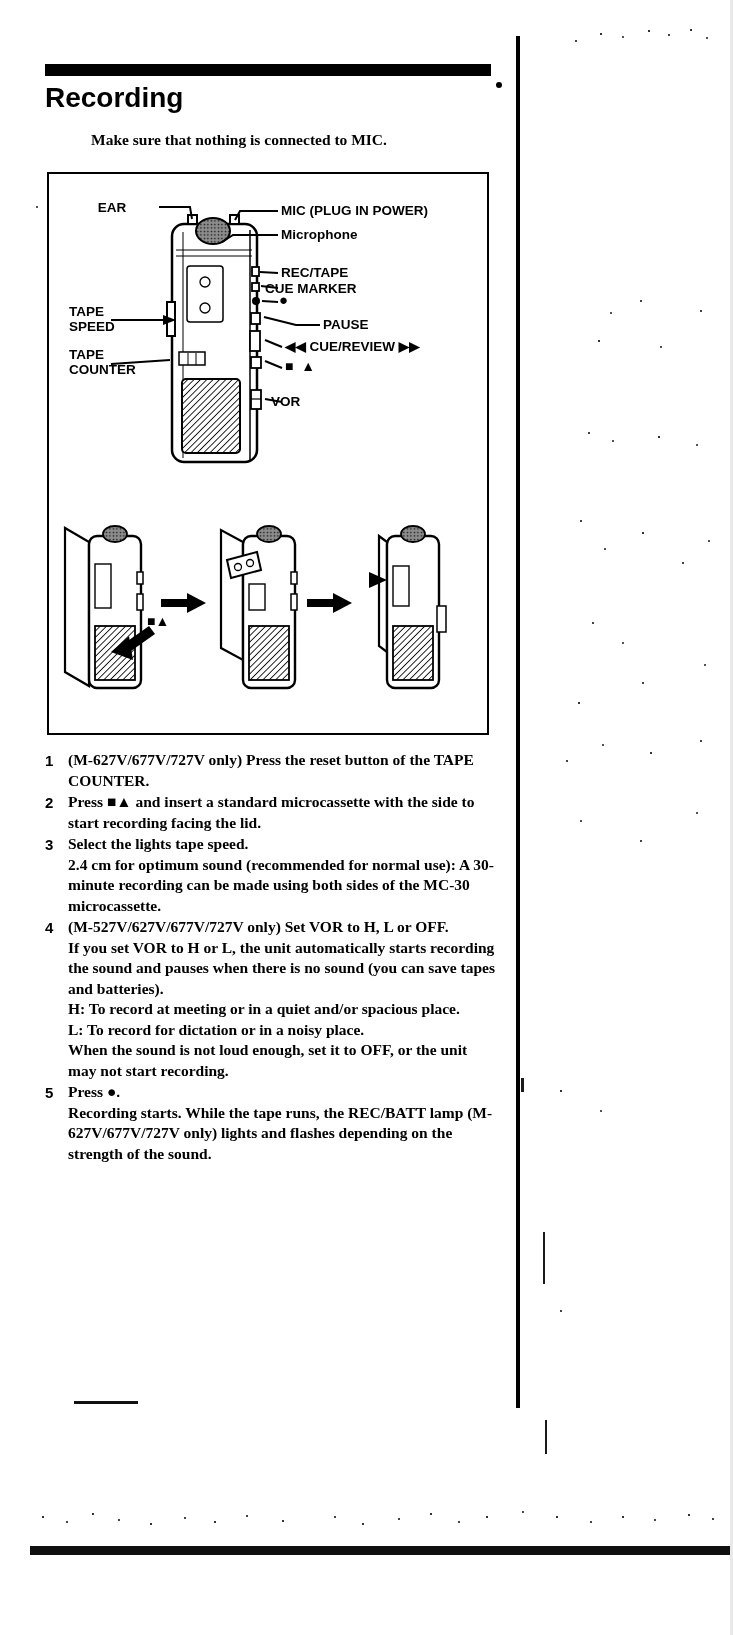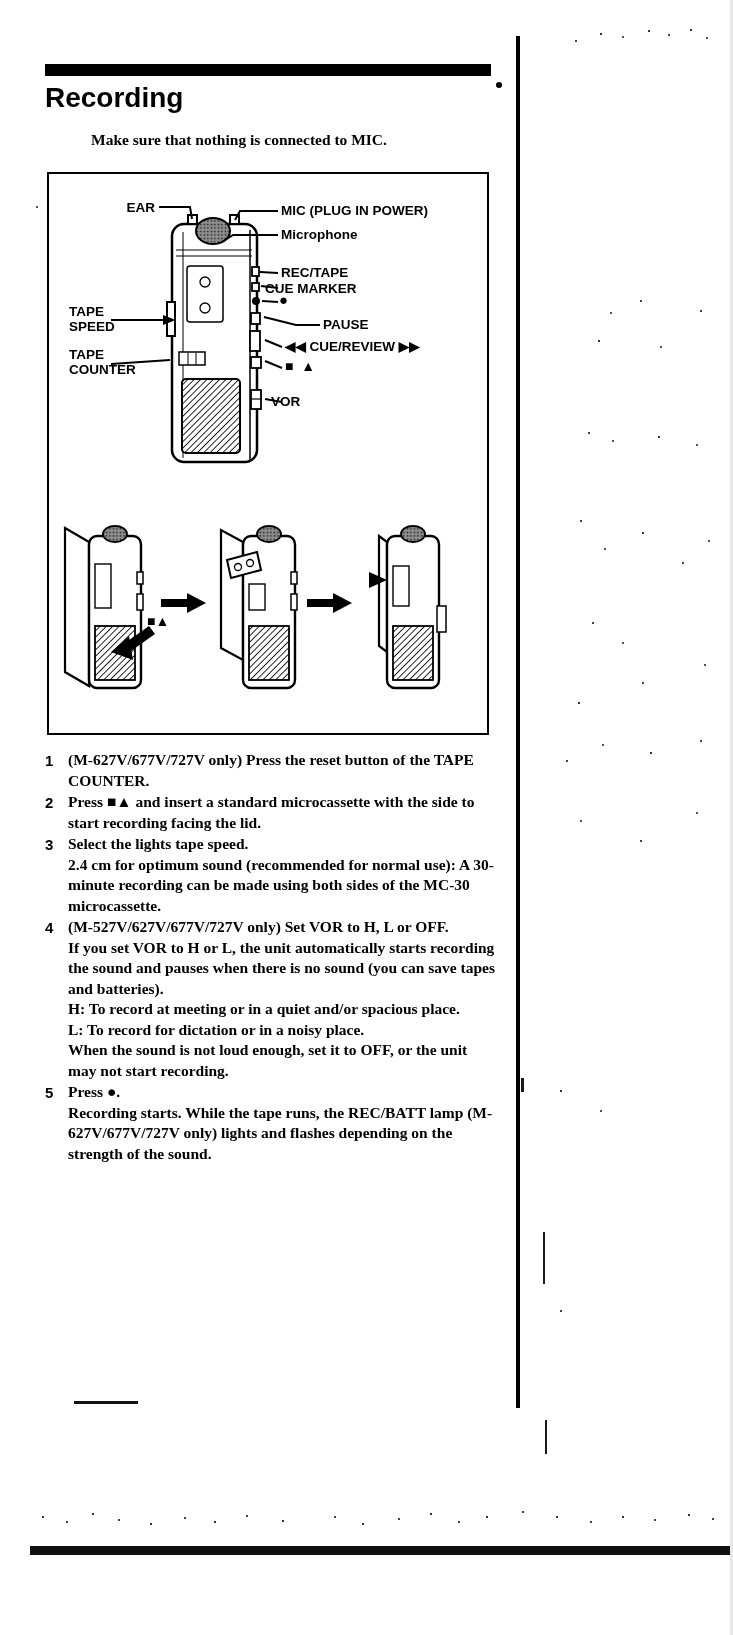--- a/index.html
+++ b/index.html
@@ -157,21 +157,21 @@
         <polygon points="338,368 330,362 330,472 338,478" fill="#fff" stroke="#000" stroke-width="2.2"></polygon>
         <rect x="338" y="362" width="52" height="152" rx="8" fill="#fff" stroke="#000" stroke-width="2.4"></rect>
         <ellipse cx="364" cy="360" rx="12" ry="8" fill="url(#domeHatch)" stroke="#000" stroke-width="1.8"></ellipse>
         <polygon points="320,398 338,406 320,414" fill="#000"></polygon>
         <rect x="344" y="392" width="16" height="40" fill="#fff" stroke="#000" stroke-width="1.4"></rect>
         <rect x="344" y="452" width="40" height="54" fill="url(#hatch)" stroke="#000" stroke-width="1.8"></rect>
         <rect x="388" y="432" width="9" height="26" fill="#fff" stroke="#000" stroke-width="1.5"></rect>
       </g>
     </svg>
 
-    <span class="dlabel" style="left:20px;top:26px;width:86px;text-align:right">EAR</span>
+    <span class="dlabel" style="left:20px;top:26px;width:86px;text-align:center">EAR</span>
     <span class="dlabel" style="left:232px;top:29px">MIC (PLUG IN POWER)</span>
     <span class="dlabel" style="left:232px;top:53px">Microphone</span>
     <span class="dlabel" style="left:232px;top:91px">REC/TAPE</span>
     <span class="dlabel" style="left:216px;top:107px">CUE MARKER</span>
     <span class="dlabel" style="left:230px;top:118px;font-size:15px">●</span>
     <span class="dlabel" style="left:274px;top:143px">PAUSE</span>
     <span class="dlabel" style="left:236px;top:165px">◀◀ CUE/REVIEW ▶▶</span>
     <span class="dlabel" style="left:236px;top:185px;font-size:14px;letter-spacing:2px">■ ▲</span>
     <span class="dlabel" style="left:222px;top:220px">VOR</span>
     <span class="dlabel" style="left:20px;top:130px">

